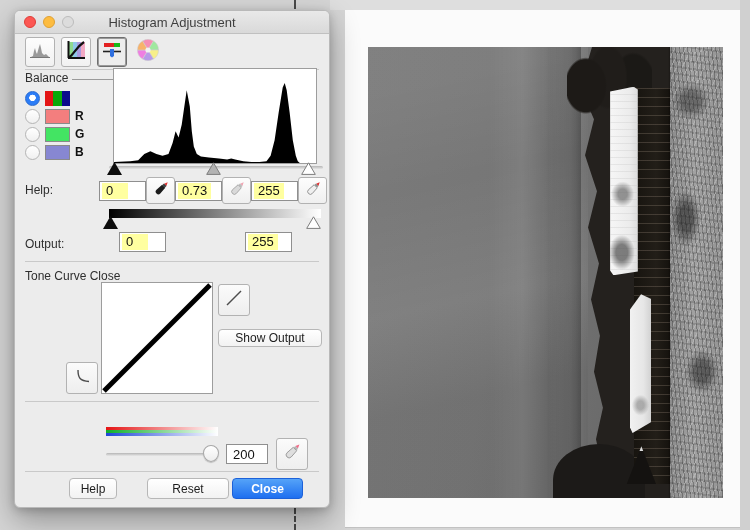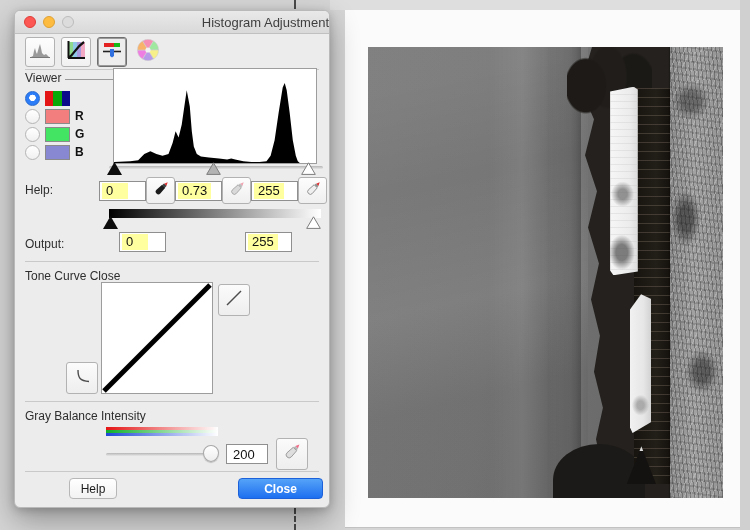--- a/index.html
+++ b/index.html
@@ -72,21 +72,21 @@
   }
   .titlebar{
     position:absolute;left:0;top:0;right:0;height:22px;border-radius:5px 5px 0 0;
     background:linear-gradient(#e9e9e9,#d9d9d9);border-bottom:1px solid #c0c0c0;
   }
   .traffic{position:absolute;left:9px;top:5px;display:flex;gap:7px;}
   .tl{width:12px;height:12px;border-radius:50%;box-sizing:border-box;}
   .tl.red{background:#fc5753;border:1px solid #df3e38;}
   .tl.yellow{background:#fdbc40;border:1px solid #dfa134;}
   .tl.gray{background:#dcdcdc;border:1px solid #bcbcbc;}
-  .title{position:absolute;left:0;right:0;top:4px;text-align:right;font-size:13px;color:#3f3f3f;font-weight:400;}
+  .title{position:absolute;left:0;right:0;top:4px;text-align:center;font-size:13px;color:#3f3f3f;font-weight:400;}
   .toolbar{position:absolute;left:10px;top:26px;display:flex;gap:6px;}
   .tool-btn{width:28px;height:28px;border:1px solid #b2b2b2;border-radius:3px;
     background:linear-gradient(#fdfdfd,#f1f1f1);display:flex;align-items:center;justify-content:center;}
   .tool-btn.pressed{border-color:#6f6f6f;box-shadow:inset 0 0 0 1px #9a9a9a;background:#ededed;}
   .tool-btn.flat{border-color:transparent;background:transparent;}
   .sep{position:absolute;left:10px;right:10px;height:0;border-top:1px solid #c9c9c9;}
   .lbl{position:absolute;font-size:12px;color:#2e2e2e;}
   
   .channel-head{position:absolute;left:10px;top:60px;width:88px;display:flex;align-items:center;gap:4px;}
   .channel-head .line{flex:1;border-top:1px solid #9a9a9a;margin-top:3px;}
@@ -202,21 +202,21 @@
             <path d="M11,11 L0.5,11 A10.4,10.4 0 0 1 5.5,2 Z" fill="#f8b26a"></path>
           </g>
           <circle cx="11" cy="11" r="2.6" fill="#f2f2f2"></circle>
         </svg>
       </span>
     </div>
   </div>
   <div class="sep" style="top:58px"></div>
 
   <div class="channel-head">
-    <span class="lbl" style="position:static">Viewer</span>
+    <span class="lbl" style="position:static">Balance</span>
     <span class="line"></span>
   </div>
   <div class="radio-row" style="top:79px">
     <span class="radio on"></span>
     <span class="swatch rgb"></span>
   </div>
   <div class="radio-row" style="top:97px">
     <span class="radio"></span>
     <span class="swatch red"></span>
     <span class="ch-lbl">R</span>
@@ -316,30 +316,32 @@
       <line x1="2" y1="108" x2="108" y2="2" stroke="#000" stroke-width="5"></line>
     </svg>
   </div>
   <div class="mini-btn" style="left:203px;top:273px">
     <span>
       <svg width="22" height="22" viewBox="0 0 22 22">
           <line x1="4" y1="18" x2="18" y2="4" stroke="#4d4d4d" stroke-width="1.4"></line>
         </svg>
     </span>
   </div>
+  <div class="push-btn" style="position:absolute;left:203px;top:318px;width:104px;height:18px">
+    <span>Show Output</span>
+  </div>
   <div class="mini-btn" style="left:51px;top:351px">
     <span>
       <svg width="22" height="22" viewBox="0 0 22 22">
           <path d="M7,5 C7,13 9,16 18,16.5" fill="none" stroke="#4d4d4d" stroke-width="1.4"></path>
         </svg>
     </span>
   </div>
   <div class="sep" style="top:390px"></div>
 
-  <span class="lbl" style="left:10px;top:398px">Gray Balance Intensity</span>
   <div class="rainbow">
     <div class="rb-r"></div>
     <div class="rb-g"></div>
     <div class="rb-b"></div>
   </div>
   <div class="gb-track"></div>
   <div class="gb-thumb"></div>
   <div class="num-field" style="position:absolute;left:211px;top:433px;width:42px;padding-left:6px">
     <span>200</span>
   </div>
@@ -352,16 +354,19 @@
         <path d="M7.8,6.2 h4.4 l0.5,7.5 a2.7,2.7 0 1 1 -5.4,0 z" fill="#dedede" stroke="#979797" stroke-width="0.8"></path>
       </g>
         </svg>
     </span>
   </div>
   <div class="sep" style="top:460px"></div>
 
   <div class="push-btn footer-btn" style="left:54px;width:48px">
     <span>Help</span>
   </div>
-  <div class="push-btn footer-btn close-btn" style="left:223px;width:85px">
+  <div class="push-btn footer-btn" style="left:132px;width:82px">
+    <span>Reset</span>
+  </div>
+  <div class="push-btn footer-btn close-btn" style="left:217px;width:71px">
     <span>Close</span>
   </div>
 </div>
 
 </body></html>

